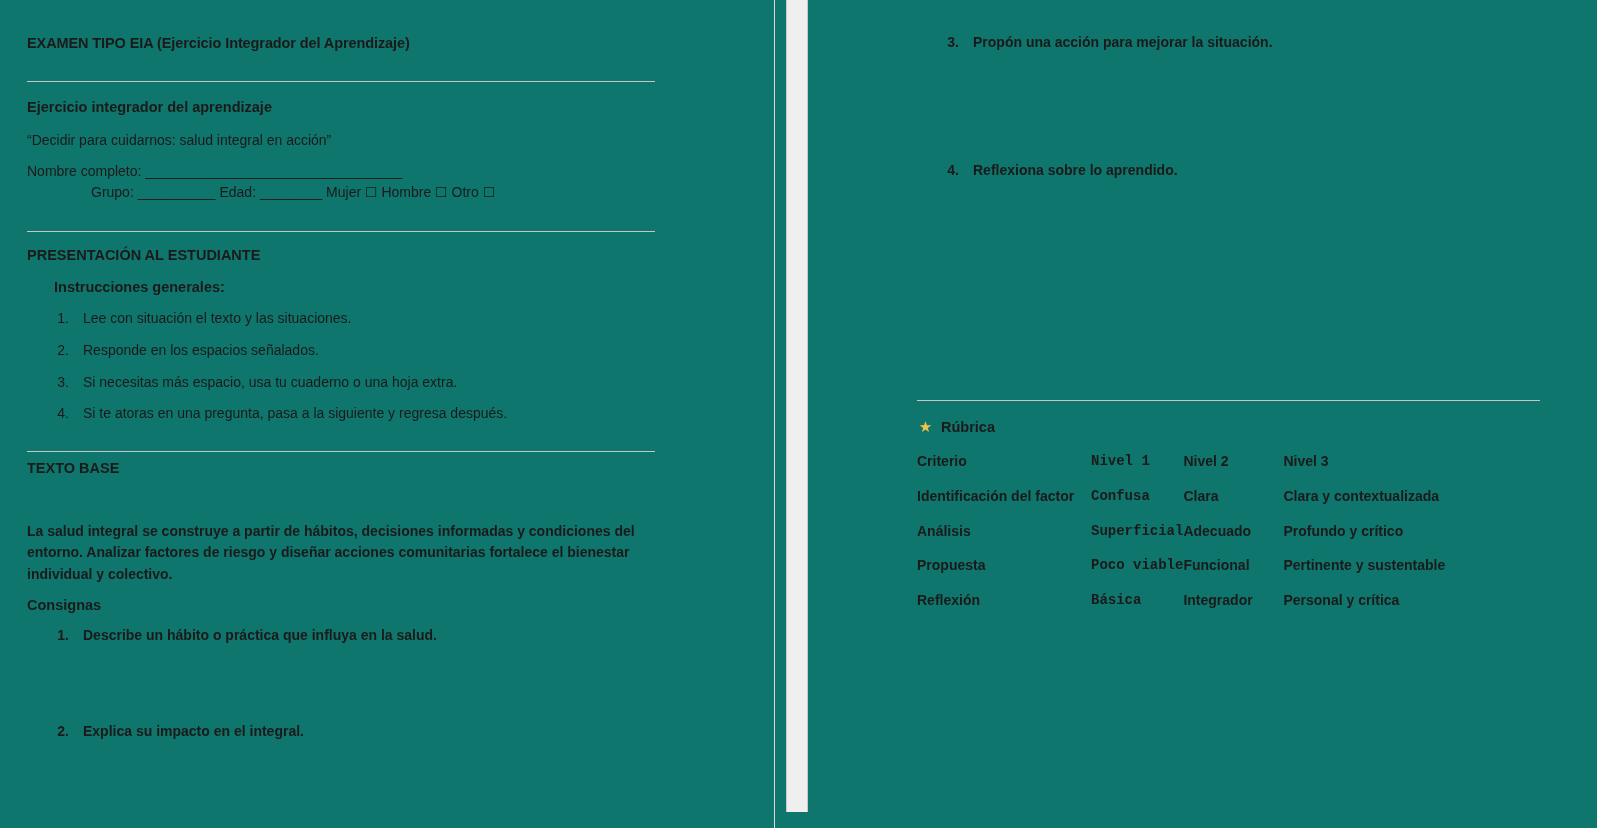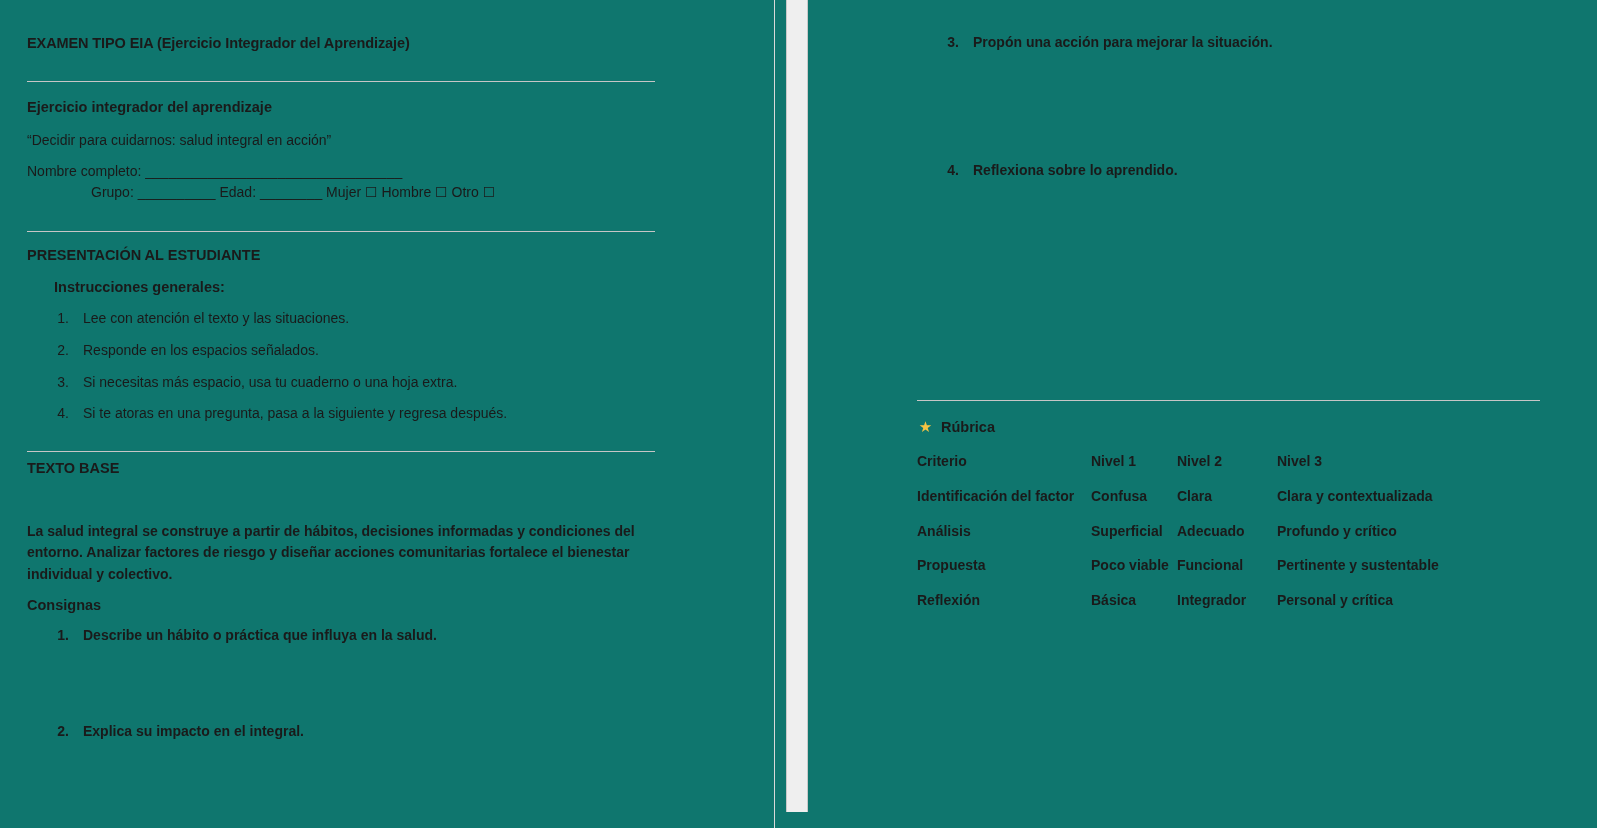--- a/index.html
+++ b/index.html
@@ -158,21 +158,21 @@
     font-weight: 700;
     white-space: nowrap;
   }
   .rubric-table td {
     padding: 0 0 18px 0;
     vertical-align: top;
     line-height: 1.2;
   }
   .rubric-table tr:last-child td { padding-bottom: 0; }
   .rc-0 { width: 174px; }
-  .rc-1 { width: 86px; }
+  .rc-1 { width: 86px; font-family: Liberation Mono, monospace; }
   .rc-2 { width: 100px; }
   .rc-3 { width: auto; margin-left: 36px; }
 </style>
 </head>
 <body>
 
 <div class="page">
 
   <div class="pane pane-left">
     <div class="col-inner-left">
@@ -190,21 +190,21 @@
       <div class="form-line" style="top:182px;left:16px;margin-left:48px;">Grupo: __________ Edad: ________ Mujer ☐ Hombre ☐ Otro ☐</div>
 
       <hr class="hr" style="top:223px;left:0;width:628px;">
 
       <div class="h-sub" style="top:246px;left:0;">PRESENTACIÓN AL ESTUDIANTE</div>
 
       <div class="h-sub" style="top:278px;left:0;margin-left:27px;">Instrucciones generales:</div>
 
       <div class="li-row li-plain" style="top:310px;left:26px;">
         <span class="li-num">1.</span>
-        <span class="li-txt">Lee con atención el texto y las situaciones.</span>
+        <span class="li-txt">Lee con situación el texto y las situaciones.</span>
       </div>
       <div class="li-row li-plain" style="top:342px;left:26px;">
         <span class="li-num">2.</span>
         <span class="li-txt">Responde en los espacios señalados.</span>
       </div>
       <div class="li-row li-plain" style="top:374px;left:26px;">
         <span class="li-num">3.</span>
         <span class="li-txt">Si necesitas más espacio, usa tu cuaderno o una hoja extra.</span>
       </div>
       <div class="li-row li-plain" style="top:405px;left:26px;">

